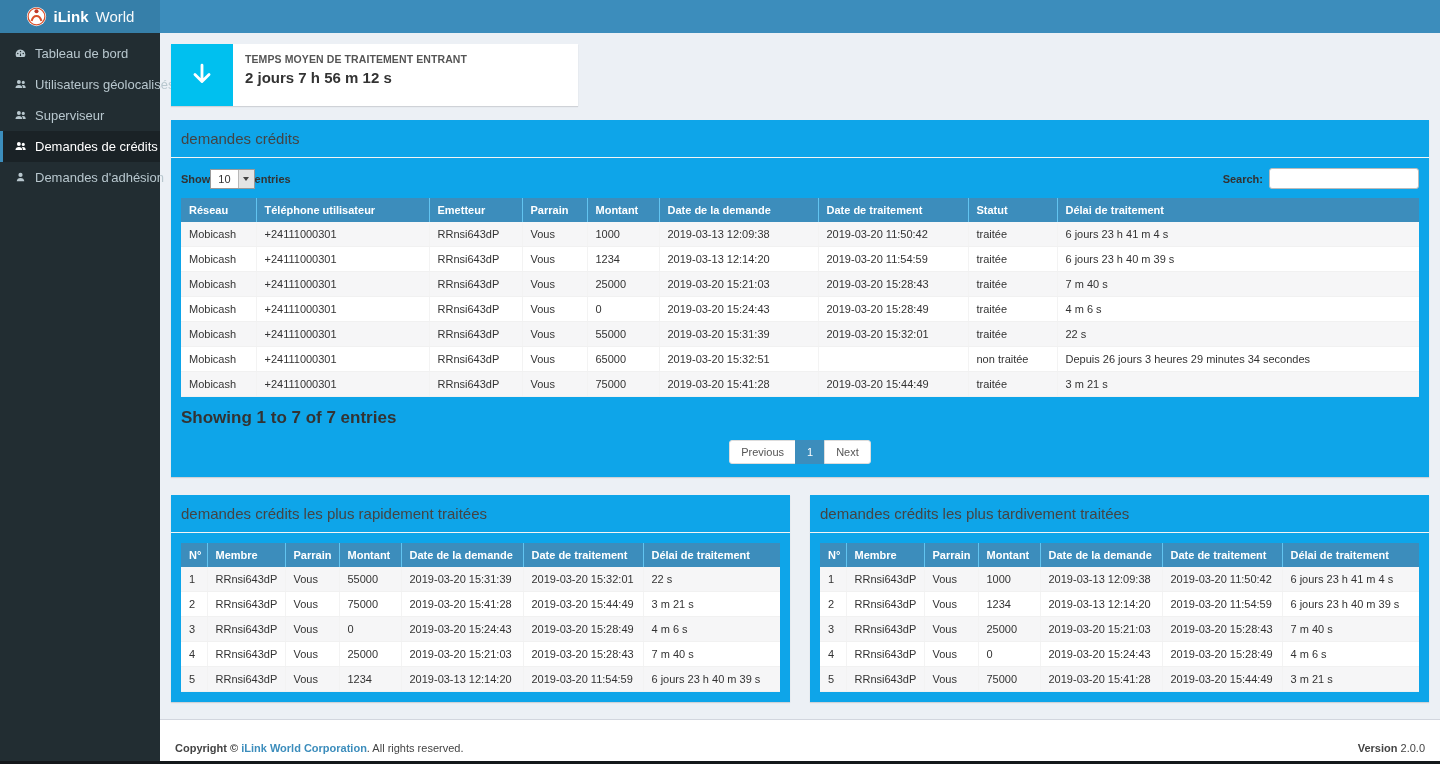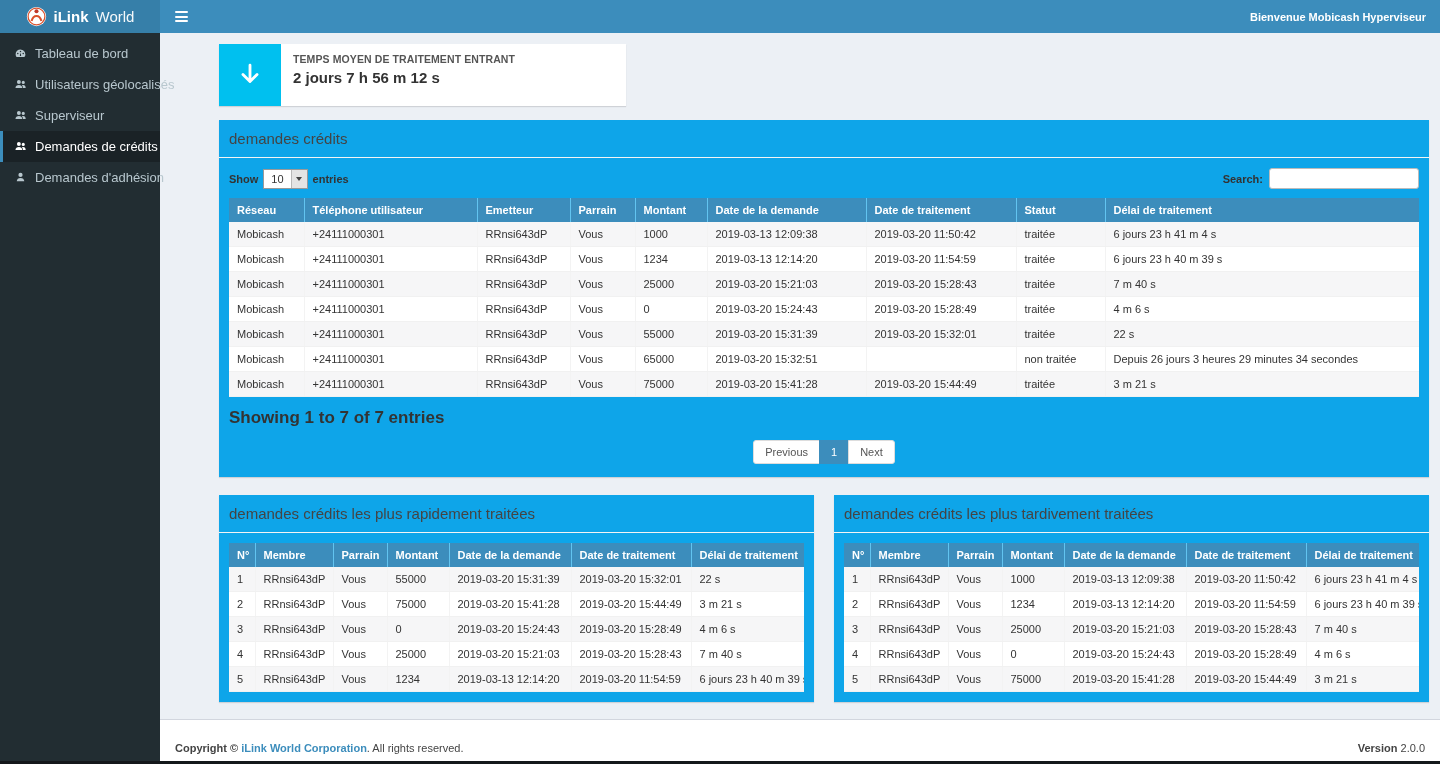--- a/index.html
+++ b/index.html
@@ -22,39 +22,39 @@
 
   
   .wrapper { flex:1; display:flex; min-height:0; }
   .sidebar { width:160px; flex:0 0 160px; background:var(--sidebar-bg,#222d32); padding-top:5px; }
   .side-item { display:flex; align-items:center; gap:8px; padding:8px 10px 8px 11px; color:#b8c7ce;
                font-size:13px; border-left:3px solid transparent; cursor:pointer; white-space:nowrap; }
   .side-item svg { width:13px; height:13px; flex:0 0 13px; fill:currentColor; }
   .side-item.active { background:#1a2226; color:#fff; border-left-color:var(--accent,#3c8dbc); }
 
   .main-col { flex:1; display:flex; flex-direction:column; min-width:0; }
-  .content { flex:1; padding:11px 11px 0 11px; overflow:hidden;margin-left:48px; }
+  .content { flex:1; padding:11px 11px 0 11px; overflow:hidden; }
 
   
   .info-box { width:407px; height:62px; background:#fff; display:flex;
               box-shadow:0 1px 1px rgba(0,0,0,.12); margin-bottom:14px; }
   .info-icon { width:62px; flex:0 0 62px; background:var(--aqua,#00c0ef); display:flex;
                align-items:center; justify-content:center; }
   .info-content { padding:9px 12px; overflow:hidden; }
   .info-label { font-size:10.5px; font-weight:bold; color:#555; letter-spacing:.1px; white-space:nowrap; }
   .info-value { font-size:15px; font-weight:bold; color:#333; margin-top:4px; }
 
   
   .box { background:#0ea5e9; box-shadow:0 1px 1px rgba(0,0,0,.12); margin-bottom:18px; }
   .box-header { padding:10px; font-size:15px; color:#444; border-bottom:1px solid #f4f4f4; }
   .box-body { padding:10px; }
 
   .dt-controls { display:flex; justify-content:space-between; align-items:center; margin-bottom:9px;
                  font-size:11px; font-weight:bold; color:#333; }
-  .length { display:flex; align-items:center; gap:5px; }
+  .length { display:flex; align-items:center; }
   .fake-select { display:inline-flex; align-items:stretch; border:1px solid #999; background:#fff;
                  height:20px; font-weight:normal; cursor:pointer; }
   .fake-select .val { padding:0 7px; font-size:11px; display:flex; align-items:center; }
   .fake-select .arrow-seg { width:16px; background:#e4e4e4; border-left:1px solid #b8b8b8;
                  display:flex; align-items:center; justify-content:center; }
   .arrow-tri { width:0; height:0; border-left:3.5px solid transparent; border-right:3.5px solid transparent;
                border-top:4.5px solid #444; }
   .search { display:flex; align-items:center; gap:6px; }
   .search input { width:150px; height:21px; border:1px solid #bbb; border-radius:3px; padding:0 6px;
                   font-size:11px; font-family:inherit; background:#fff; }
@@ -105,28 +105,20 @@
       <span style="display:flex">
         <svg viewBox="0 0 24 24" width="21" height="21">
           <circle cx="12" cy="12" r="11" fill="#fff"></circle>
           <circle cx="12" cy="12" r="9.6" fill="none" stroke="#d9512c" stroke-width="1.4"></circle>
           <circle cx="12" cy="6" r="2.3" fill="#c0392b"></circle>
           <path d="M6.4 17.2c1-4 3-5.8 5.6-5.8s4.6 1.8 5.6 5.8" fill="none" stroke="#d9512c" stroke-width="2.3"></path>
         </svg>
       </span>
       <span class="bold">iLink</span>
       <span class="light">World</span>
-    </div>
-    <div class="navbar">
-      <div class="toggle">
-        <i></i>
-          <i></i>
-          <i></i>
-      </div>
-      <div class="welcome">Bienvenue Mobicash Hyperviseur</div>
     </div>
   </div>
 
   <div class="wrapper">
 
     <div class="sidebar">
       <div class="side-item">
         <span style="display:flex">
           <svg viewBox="0 0 16 16">
               <path d="M8 3a6 6 0 0 0-6 6c0 1.3.4 2.4 1.1 3.4h9.8A6 6 0 0 0 8 3zm0 1.7a.9.9 0 1 1 0 1.8.9.9 0 0 1 0-1.8zM4 7.4a.9.9 0 1 1 1.3 1.3A.9.9 0 0 1 4 7.4zm8 0a.9.9 0 1 1-1.3 1.3A.9.9 0 0 1 12 7.4zM8.8 11.2H7.2l.4-3.1h.8z"></path>

